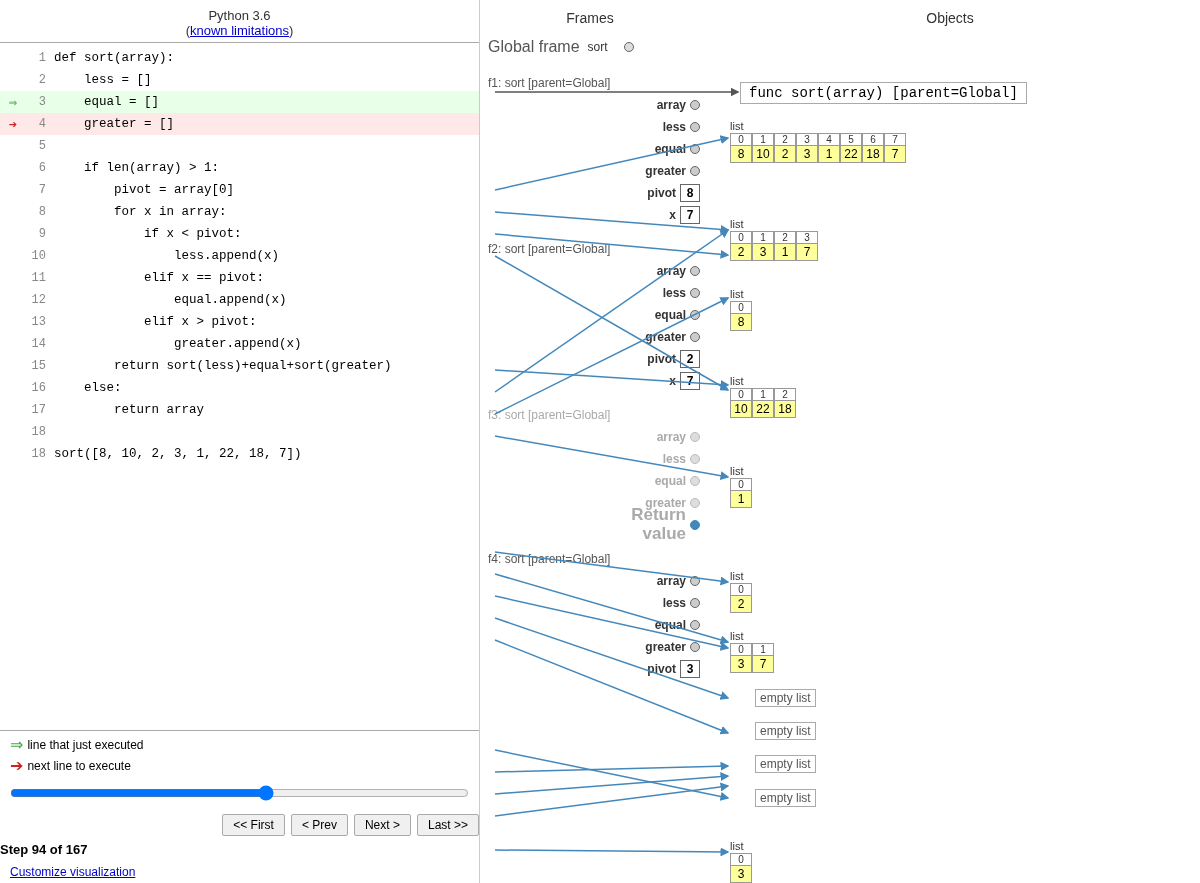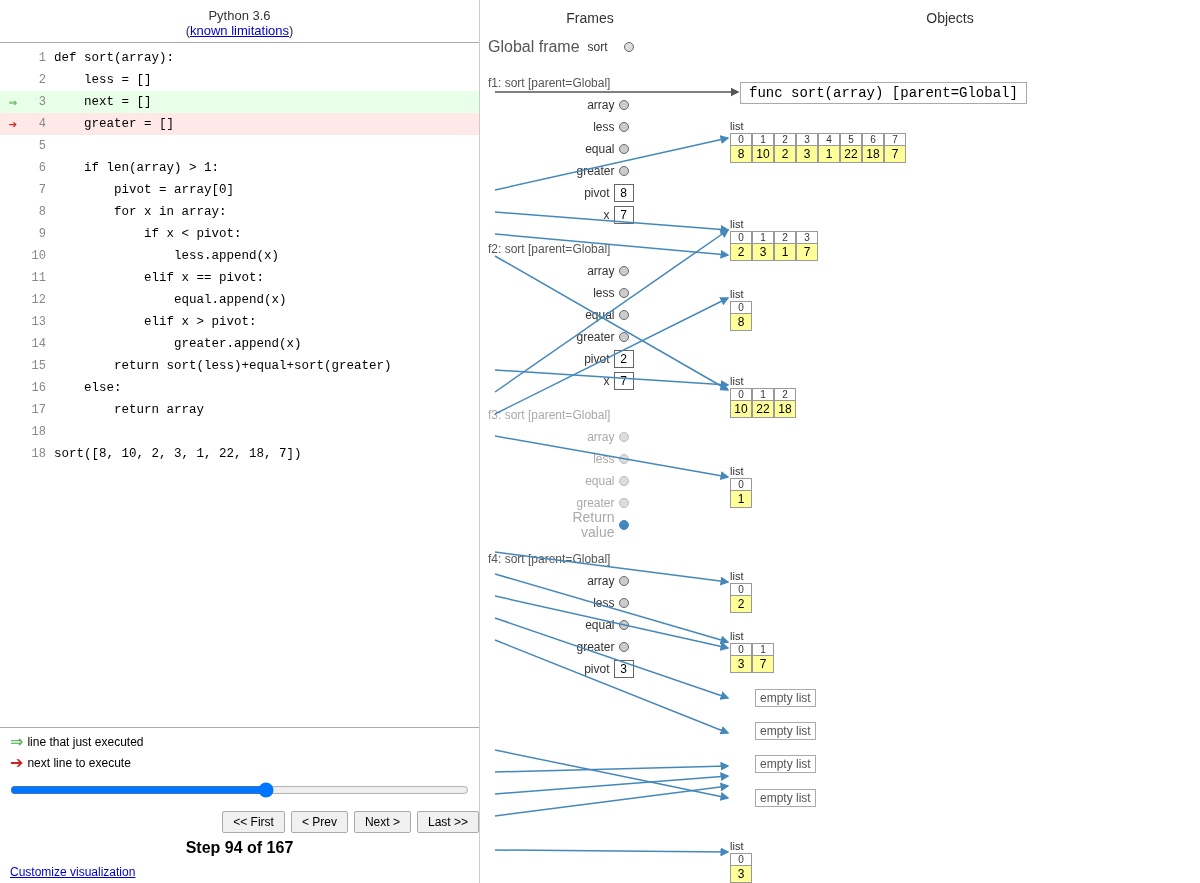--- a/index.html
+++ b/index.html
@@ -119,23 +119,23 @@
     .nav-btn {
       padding: 3px 10px;
       border: 1px solid #aaa;
       background: #f0f0f0;
       cursor: pointer;
       font-size: 12px;
       border-radius: 2px;
     }
 
     #step-label {
-      text-align: center;
+      text-align: left;
       font-weight: bold;
-      font-size: 16px;
+      font-size: 13px;
       padding-bottom: 4px;
     }
 
     #customize-link {
       padding: 4px 10px;
       font-size: 12px;
     }
     #customize-link a {
       color: #0000cc;
       cursor: pointer;
@@ -201,23 +201,24 @@
 
     .frame-vars {
       display: flex;
       flex-direction: column;
       gap: 0;
     }
 
     .frame-var-row {
       display: flex;
       align-items: center;
-      justify-content: center;
+      justify-content: flex-end;
       gap: 4px;
       height: 22px;
+      font-weight: bold;
     }
 
     .var-name {
       font-size: 12px;
       color: #333;
       text-align: right;
       min-width: 55px;
     }
 
     .var-dot {
@@ -355,21 +356,21 @@
         <span class="line-code">def sort(array):</span>
       </div>
       <div class="code-line">
         <span class="line-arrow"></span>
         <span class="line-num">2</span>
         <span class="line-code">    less = []</span>
       </div>
       <div class="code-line highlighted-green">
         <span class="line-arrow" style="color: rgb(68, 170, 68);">⇒</span>
         <span class="line-num">3</span>
-        <span class="line-code">    next = []</span>
+        <span class="line-code">    equal = []</span>
       </div>
       <div class="code-line highlighted-red">
         <span class="line-arrow" style="color: rgb(204, 34, 34);">➔</span>
         <span class="line-num">4</span>
         <span class="line-code">    greater = []</span>
       </div>
       <div class="code-line">
         <span class="line-arrow"></span>
         <span class="line-num">5</span>
         <span class="line-code"></span>
@@ -566,21 +567,21 @@
           </div>
           <div class="frame-var-row">
             <span class="var-name" style="color:#aaa;">equal</span>
             <div class="var-dot" style="background:#ddd;border-color:#bbb;"></div>
           </div>
           <div class="frame-var-row">
             <span class="var-name" style="color:#aaa;">greater</span>
             <div class="var-dot" style="background:#ddd;border-color:#bbb;"></div>
           </div>
           <div class="frame-var-row">
-            <span class="var-name" style="color:#aaa;font-size:14px;line-height:1.1;">Return<br>value</span>
+            <span class="var-name" style="color:#aaa;font-size:17px;line-height:1.1;">Return<br>value</span>
             <div class="var-dot" style="background:#4488bb;border-color:#4488bb;"></div>
           </div>
         </div>
       </div>
 
       <div class="frame-block">
         <div class="frame-label">f4: sort [parent=Global]</div>
         <div class="frame-vars">
           <div class="frame-var-row">
             <span class="var-name">array</span>

